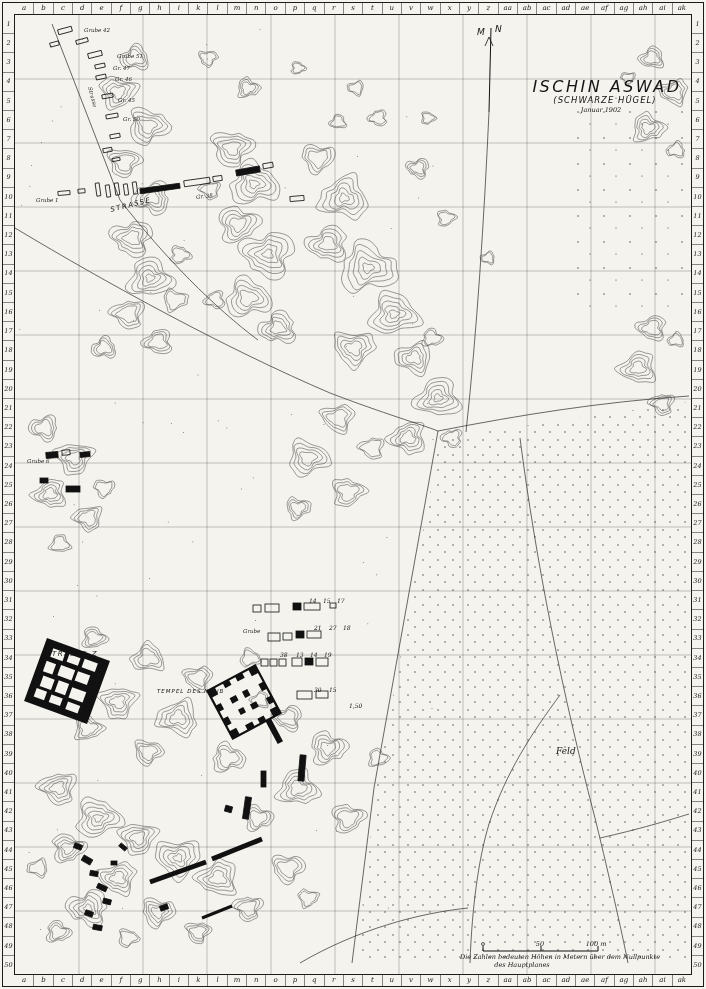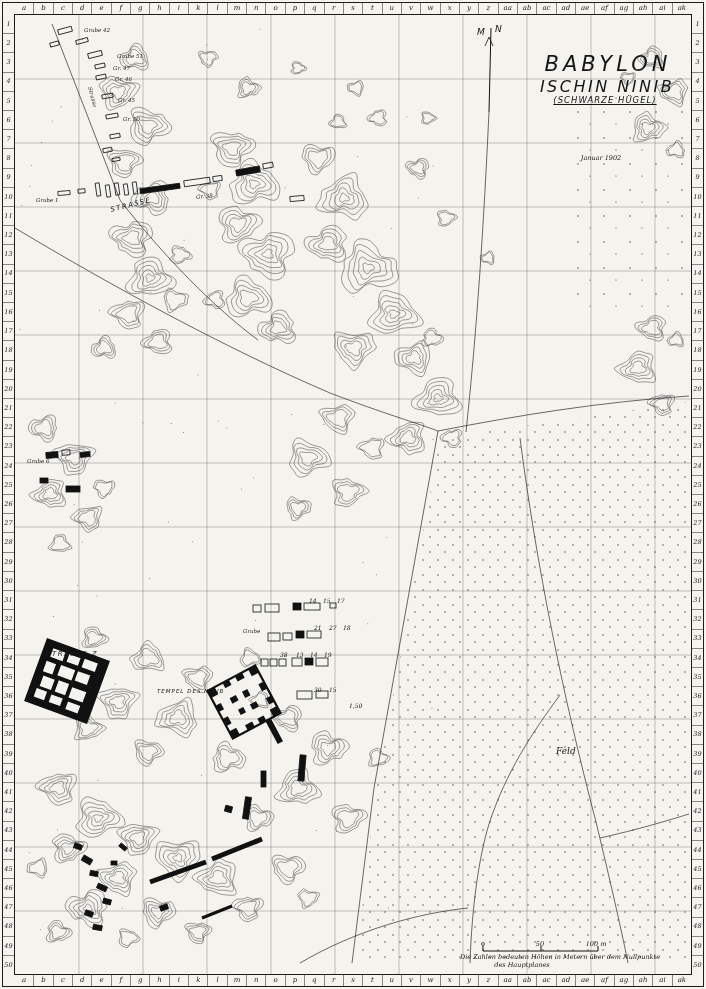--- a/index.html
+++ b/index.html
@@ -19,22 +19,22 @@
   #band-left .cell,#band-right .cell{font-size:6.5px;border-top:1px solid rgba(25,25,25,.5);}
   #band-top .cell,#band-bottom .cell{border-left:1px solid rgba(25,25,25,.5);}
   #band-top .cell:first-child,#band-bottom .cell:first-child{border-left:none;}
   #band-left .cell:first-child,#band-right .cell:first-child{border-top:none;}
   
   #art{position:absolute;left:0;top:0;}
   #labels{position:absolute;inset:0;pointer-events:none;}
   .lbl{position:absolute;white-space:nowrap;}
   .title1{font:italic 21px "DejaVu Sans",sans-serif;letter-spacing:4px;transform:translateX(-50%);}
   .title2{font:italic 16px "DejaVu Sans",sans-serif;letter-spacing:2.5px;transform:translateX(-50%);}
-  .title3{font:italic 8.5px "DejaVu Sans",sans-serif;letter-spacing:1px;transform:translateX(-50%);text-decoration:underline;}
-  .title4{font:italic 6.5px "DejaVu Serif",serif;transform:translateX(-50%);margin-top:48px;}
+  .title3{font:italic 8.5px "DejaVu Sans",sans-serif;letter-spacing:1px;transform:translateX(-50%);}
+  .title4{font:italic 6.5px "DejaVu Serif",serif;transform:translateX(-50%);}
   .compass{font:italic 9px "DejaVu Sans",sans-serif;}
   .caps{font:italic 7px "DejaVu Sans",sans-serif;letter-spacing:1.5px;}
   .caps-sm{font:italic 5.5px "DejaVu Sans",sans-serif;letter-spacing:1px;}
   .feld{font:italic 9px "DejaVu Serif",serif;text-align:center;}
   .scale-num{font:italic 6.5px "DejaVu Serif",serif;transform:translateX(-50%);}
   .note{font:italic 6.5px "DejaVu Serif",serif;transform:translateX(-50%);}
   .pit{position:absolute;font:italic 5.5px "DejaVu Serif",serif;color:#222;
        white-space:nowrap;transform-origin:left center;}
   .tn{position:absolute;font:italic 6px "DejaVu Serif",serif;color:#111;}
 </style>
@@ -576,22 +576,21 @@
         </g>
         <line x1="483" y1="951" x2="598" y2="951" stroke="#111" stroke-width="1"></line>
         <line x1="483" y1="946" x2="483" y2="951" stroke="#111" stroke-width="1"></line>
         <line x1="541" y1="946" x2="541" y2="951" stroke="#111" stroke-width="1"></line>
         <line x1="598" y1="946" x2="598" y2="951" stroke="#111" stroke-width="1"></line>
         <circle cx="483" cy="944" r="1.5" fill="none" stroke="#111" stroke-width="0.7"></circle>
       </g>
     </svg>
 
   <div id="labels">
-    <div class="lbl title1" style="left:608px;top:52px">BABYLON</div>
-    <div class="lbl title2" style="left:607px;top:77px">ISCHIN NINIB</div>
+    <div class="lbl title2" style="left:607px;top:77px">ISCHIN ASWAD</div>
     <div class="lbl title3" style="left:605px;top:95px">(SCHWARZE HÜGEL)</div>
     <div class="lbl title4" style="left:601px;top:106px">Januar 1902</div>
 
     <div class="lbl compass" style="left:477px;top:27px">M</div>
     <div class="lbl compass" style="left:495px;top:24px">N</div>
 
     <div class="lbl caps" style="left:110px;top:201px;transform:rotate(-14deg)">STRASSE</div>
     <div class="lbl caps" style="left:46px;top:650px">STRASSE Z</div>
     <div class="lbl caps-sm" style="left:157px;top:688px">TEMPEL DES NINIB</div>
     <div class="lbl feld" style="left:556px;top:746px">Feld</div>

